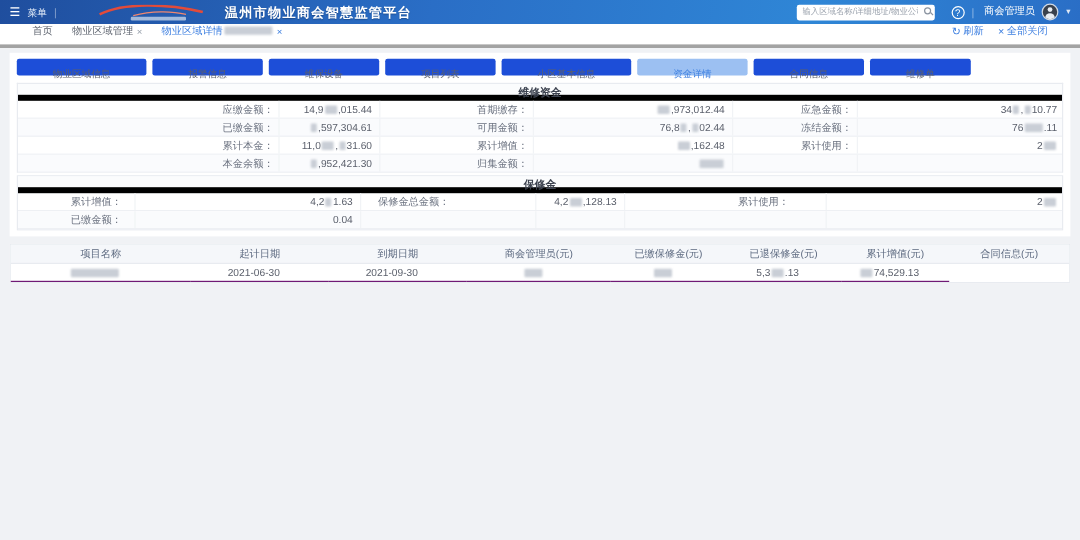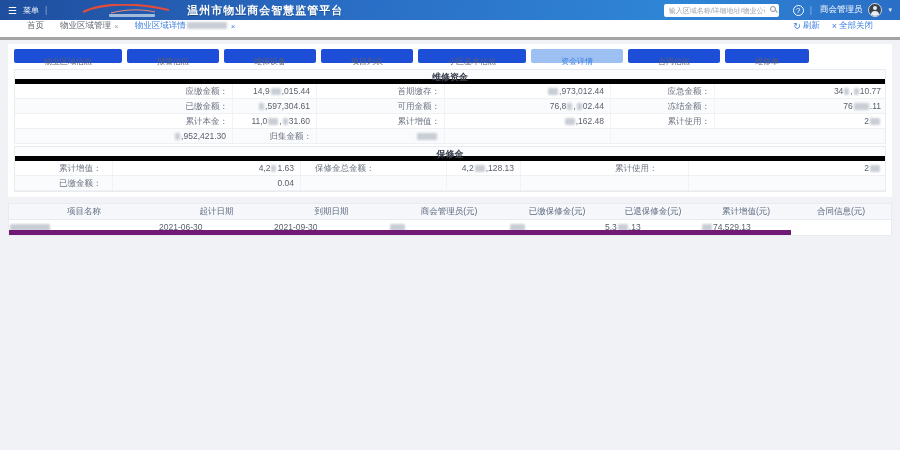--- a/index.html
+++ b/index.html
@@ -71,21 +71,21 @@
   .g2 .lab.l1 { padding-left: 44px; }
   .g2 .lab.l2 { padding-left: 14px; }
   .g2 .lab.l3 { padding-left: 94px; }
   .val { color: #5a5f6b; text-align: right; padding-right: 6px; }
   
   .tbl-card { margin-top: 6px; border: 1px solid #e8ebf0; }
   .trow { display: grid; grid-template-columns: 150px 115px 115px 120px 96px 96px 90px 100px; }
   .trow > div { height: 15px; line-height: 15px; font-size: 8.5px; overflow: hidden; white-space: nowrap; }
   .thead { background: #f5f7fa; border-bottom: 1px solid #e8ebf0; }
   .thead > div { color: #5d6a80; text-align: center; }
-  .tdata > div { text-align: left; padding-right: 10px; color: #5a5f6b; border-bottom: 5px solid #701a75; }
+  .tdata > div { text-align: center; padding-right: 10px; color: #5a5f6b; border-bottom: 1px solid #701a75; }
   
   .redact { display: inline-block; height: 7px; background: #c9ced6; border-radius: 1px;
     filter: blur(1px); vertical-align: -1px; margin: 0 1px; }
 </style>
 </head>
 <body>
 
 <div class="nav">
   <span class="burger">☰</span>
   <span class="menu-label">菜单</span>
@@ -167,20 +167,21 @@
       </div>
       <div class="drow">
         <div class="dcell lab l1">累计本金：</div>
         <div class="dcell val">11,0<span class="redact" style="width:10px"></span>,<span class="redact" style="width:5px"></span>31.60</div>
         <div class="dcell lab l2">累计增值：</div>
         <div class="dcell val"><span class="redact" style="width:10px"></span>,162.48</div>
         <div class="dcell lab l3">累计使用：</div>
         <div class="dcell val">2<span class="redact" style="width:10px"></span></div>
       </div>
       <div class="drow">
+        <div class="dcell lab l1">本金余额：</div>
         <div class="dcell val"><span class="redact" style="width:5px"></span>,952,421.30</div>
         <div class="dcell lab l2">归集金额：</div>
         <div class="dcell val"><span class="redact" style="width:20px"></span></div>
         <div class="dcell lab l3"></div>
         <div class="dcell val"></div>
       </div>
     </div>
 
     <div class="desc-block g2" style="border-bottom:1px solid #e8ebf0;">
       <div class="sec-head">保修金</div>

